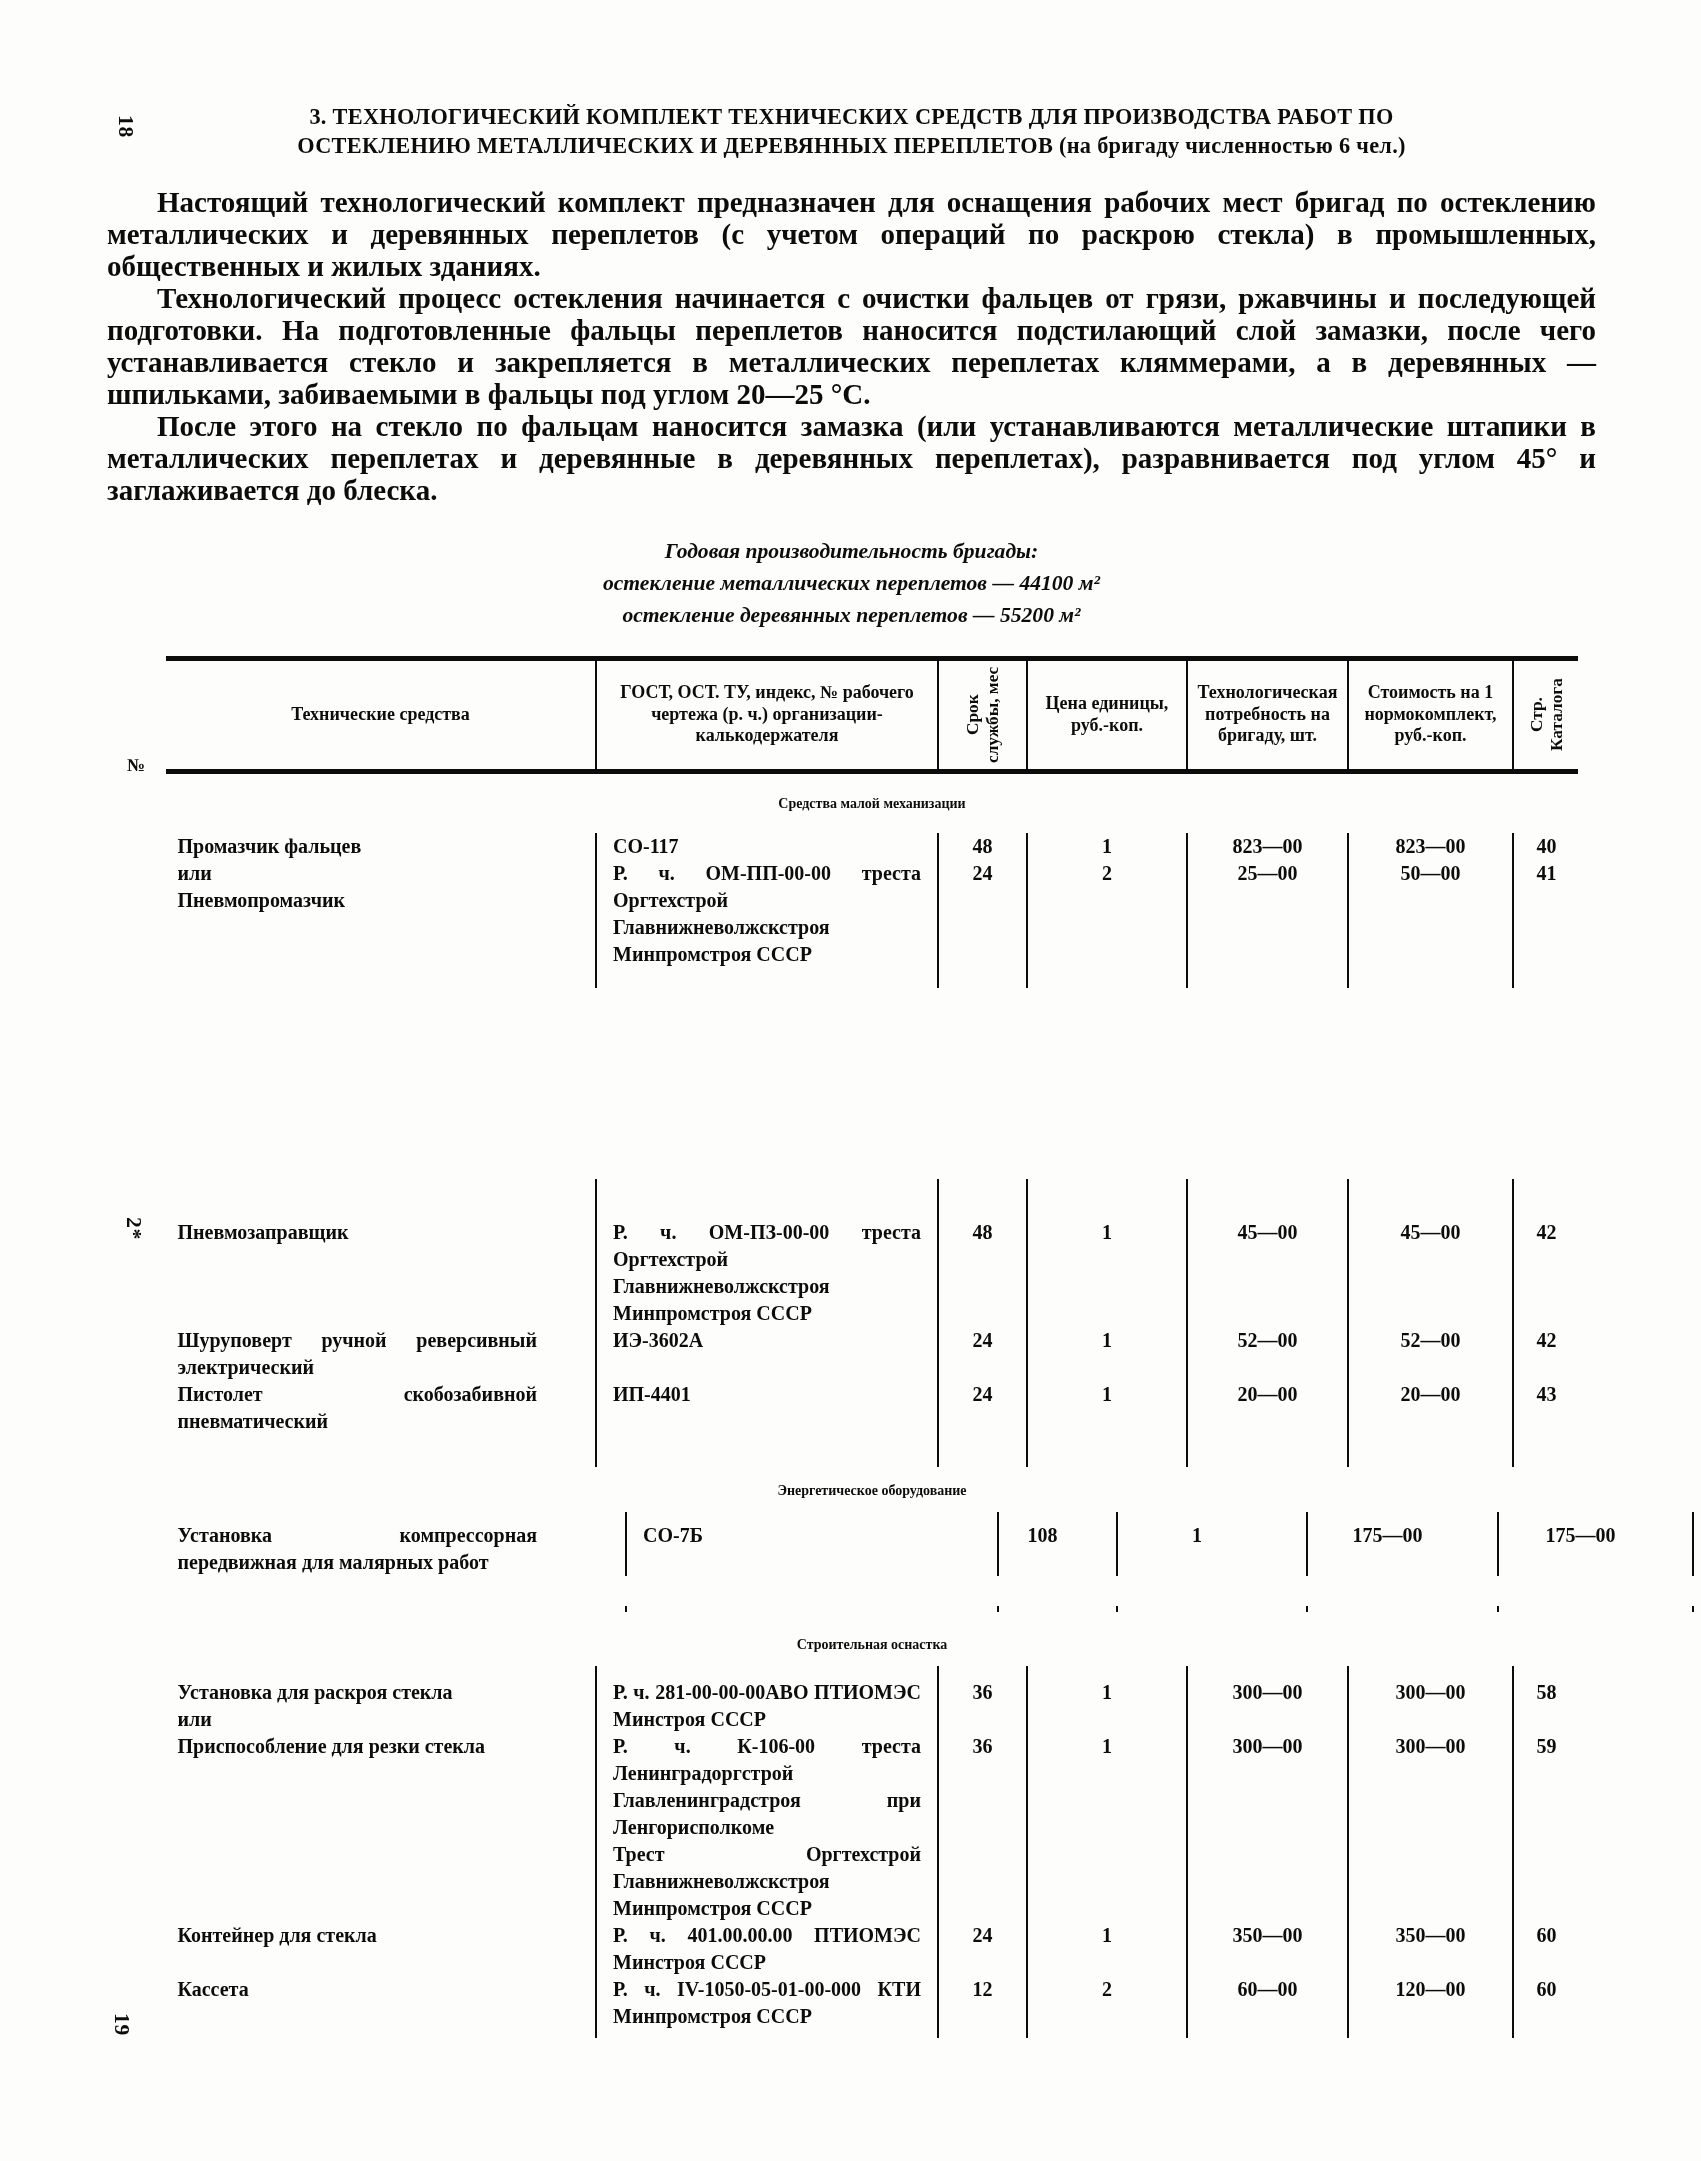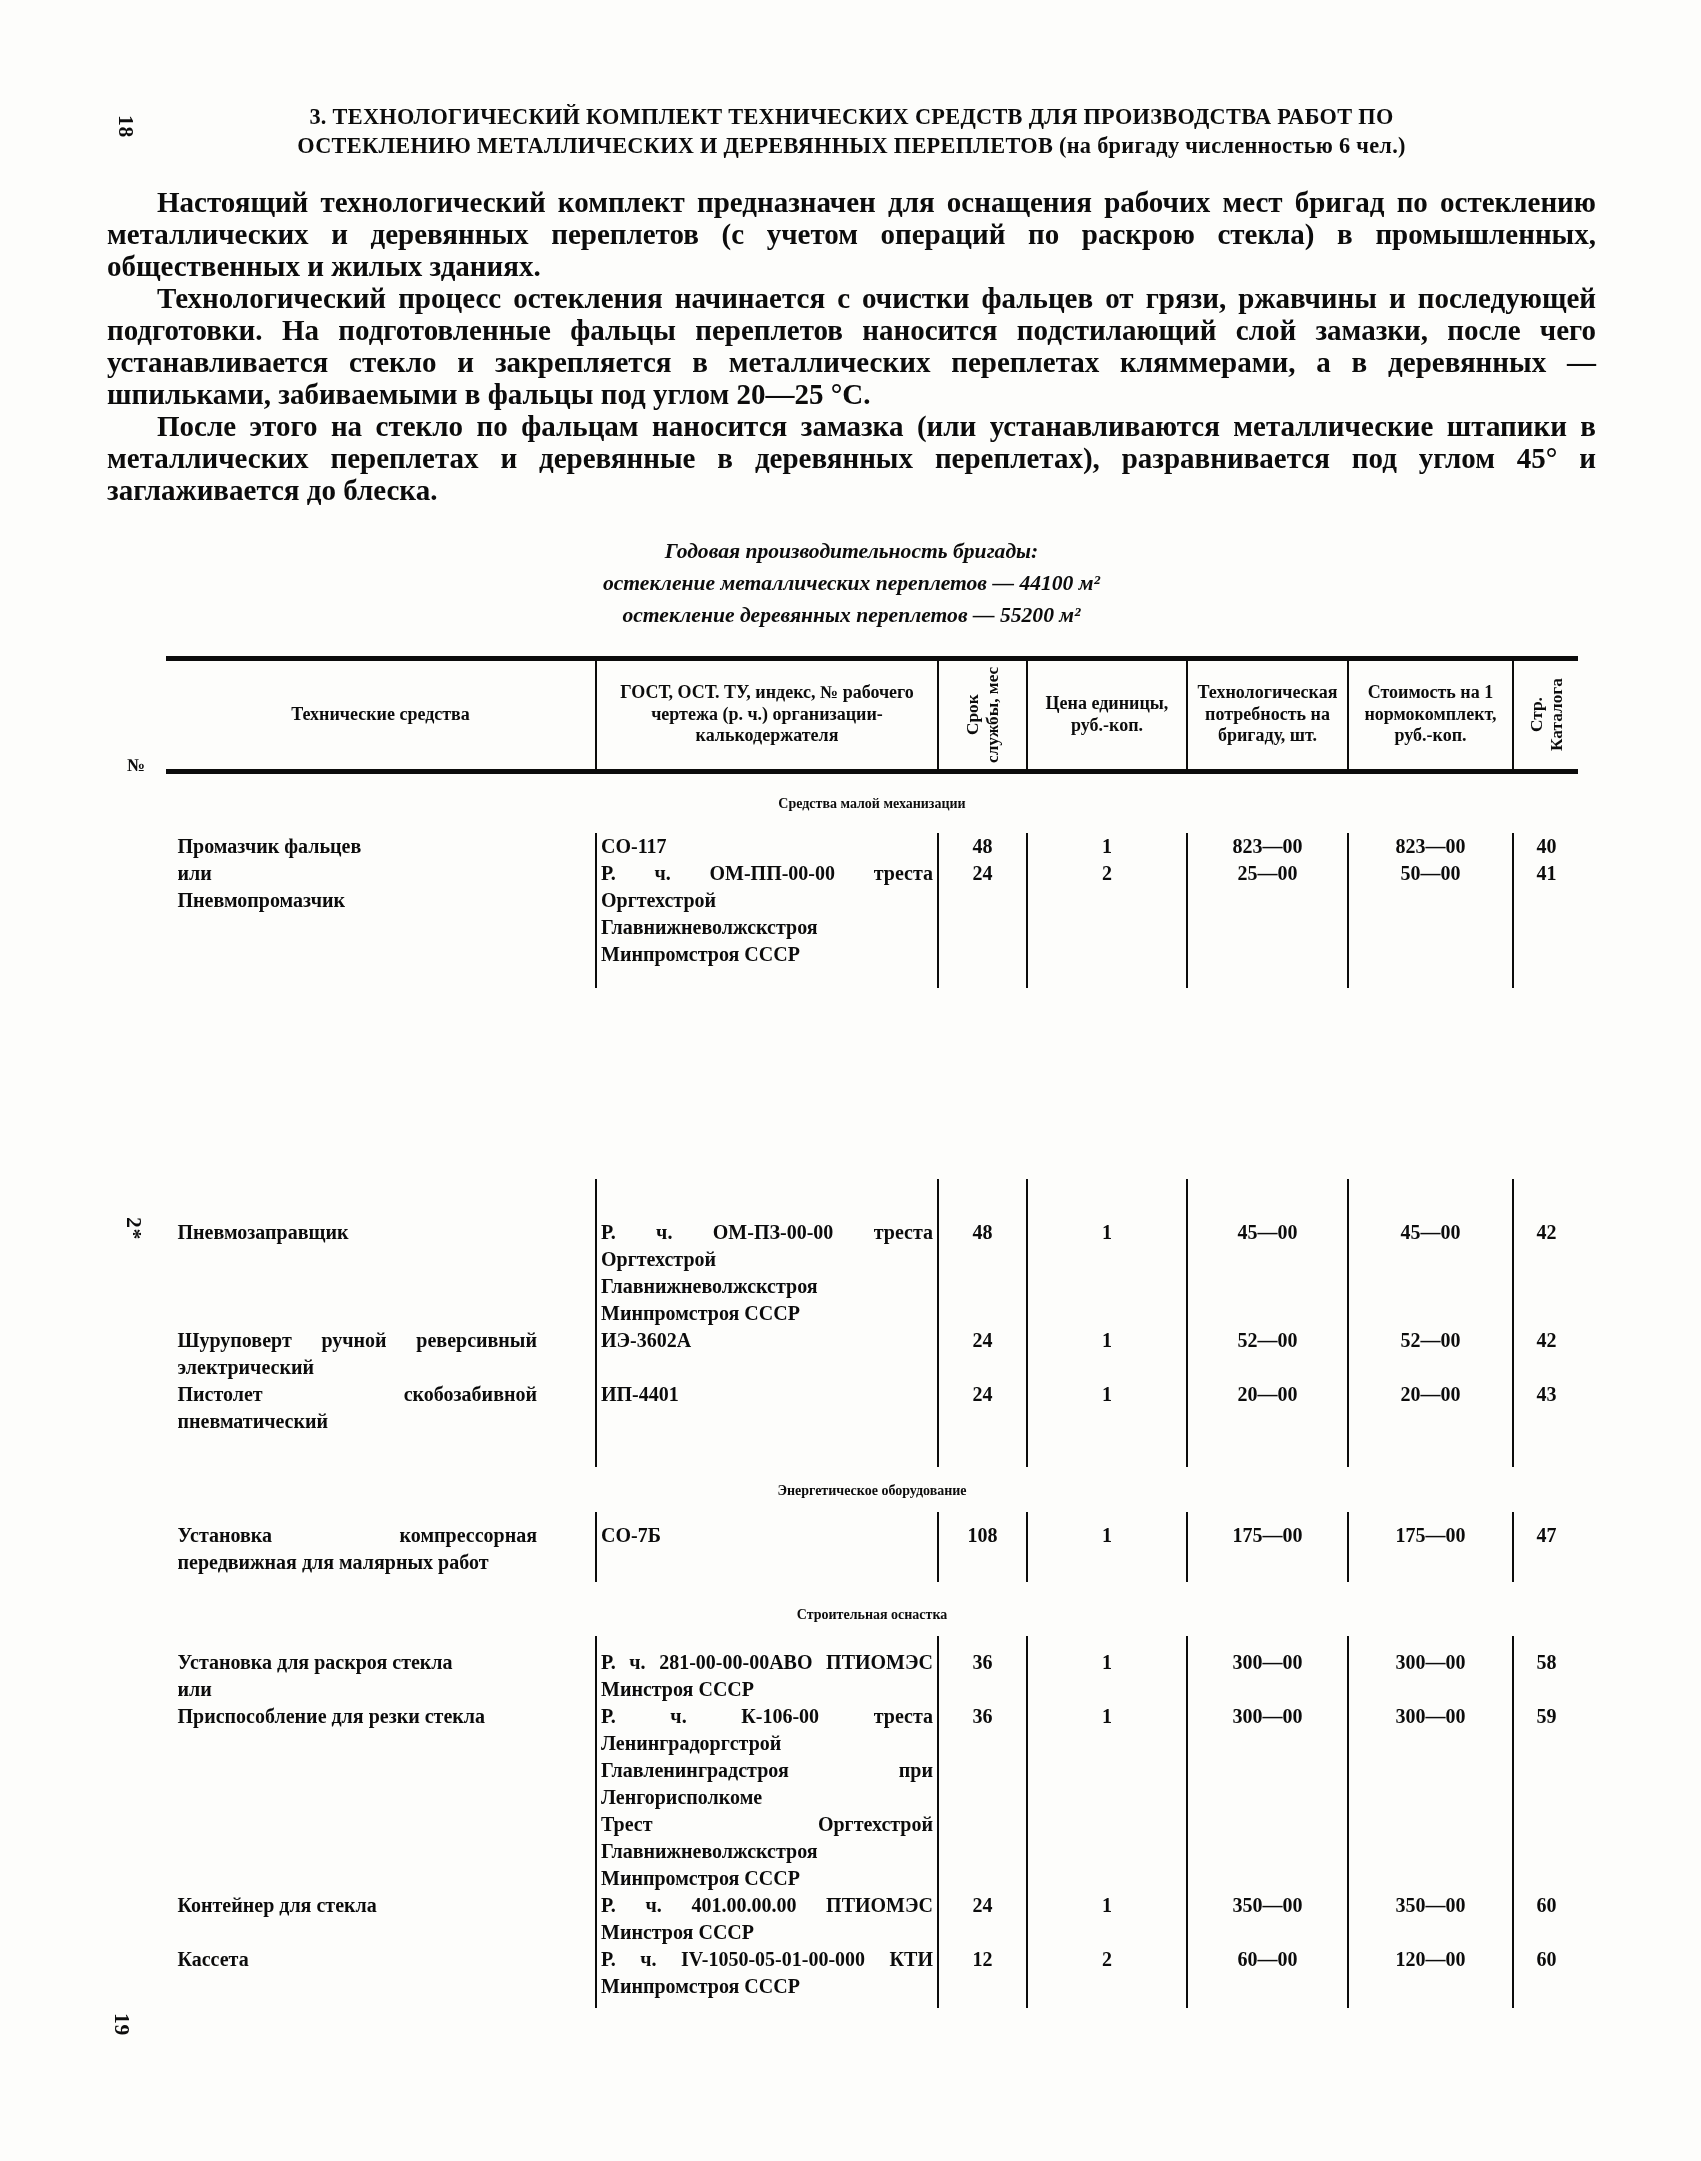--- a/index.html
+++ b/index.html
@@ -44,29 +44,29 @@
   }
 
   .sec-heading { text-align:center; font-size:14px; line-height:27px; margin:0; }
   .sh1 { margin-top:16px; }
   .sh2 { margin-top:10px; }
   .sh3 { margin-top:19px; }
 
   .block { margin-top:0; }
   .b1 { margin-top:16px; }
   .b2 { margin-top:0; }
-  .b3 { margin-top:8.6px; }
+  .b3 { margin-top:8.6px;gap:30px; }
   .b4 { margin-top:8.6px; }
   .block-gap { height:191px; }
 
   .block .cell {
     font-size:20px; line-height:27px; white-space:pre-line; padding:0 7.2px;
   }
   .block .c1 { padding-left:11.5px; padding-right:58px; text-align:justify; }
-  .block .c2 { padding:0 4px; text-align:justify; }
+  .block .c2 { padding:0 16px; text-align:justify; }
   .block .c3, .block .c4, .block .c5, .block .c6, .block .c7 { text-align:center; }
   .pt55 { padding-top:40px !important; }
   .pt14 { padding-top:10px !important; }
   .pt18 { padding-top:13px !important; }
   .sp28 { min-height:20px; }
   .sp45 { min-height:32px; }
   .sp8  { min-height:5.8px; }
   .sp10 { min-height:7.2px; }
 </style>
 </head>

